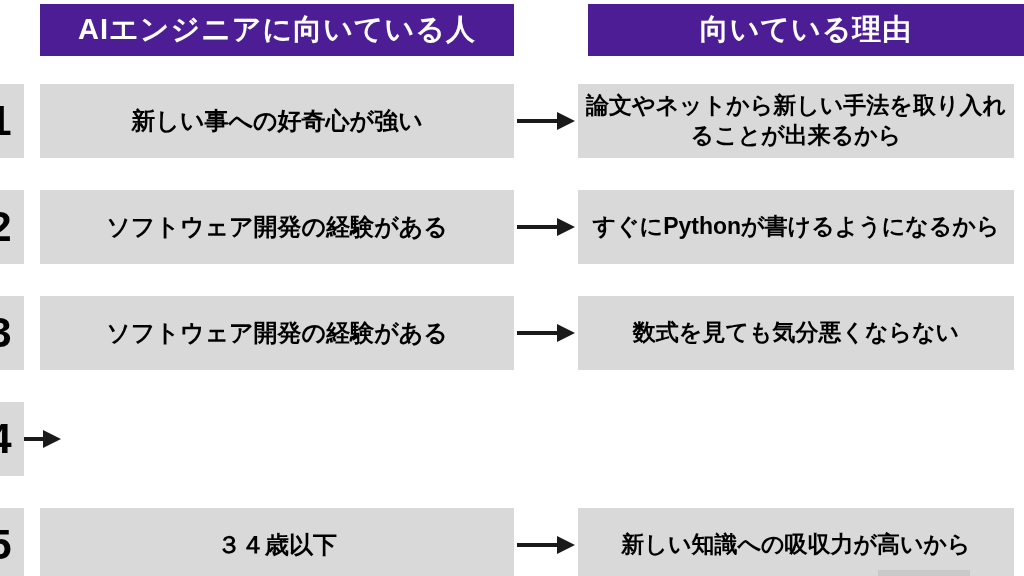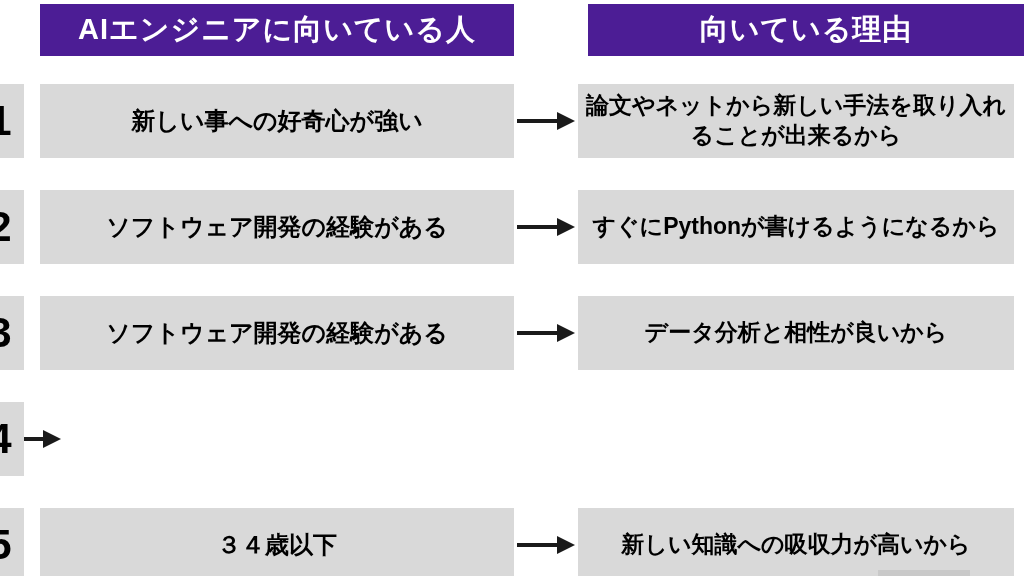--- a/index.html
+++ b/index.html
@@ -137,21 +137,21 @@
 
     <div class="row">
       <div class="num-box">3</div>
       <div class="trait-box">ソフトウェア開発の経験がある</div>
       <div class="arrow-zone">
         <svg width="58" height="18" viewBox="0 0 58 18">
             <line x1="0" y1="9" x2="42" y2="9" stroke="#1a1a1a" stroke-width="4"></line>
             <polygon points="40,0 58,9 40,18" fill="#1a1a1a"></polygon>
           </svg>
       </div>
-      <div class="reason-box">データ分析と相性が良いから</div>
+      <div class="reason-box">数式を見ても気分悪くならない</div>
     </div>
 
     <div class="row">
       <div class="num-box">4</div>
       <div class="arrow-zone">
         <svg width="58" height="18" viewBox="0 0 58 18">
             <line x1="0" y1="9" x2="42" y2="9" stroke="#1a1a1a" stroke-width="4"></line>
             <polygon points="40,0 58,9 40,18" fill="#1a1a1a"></polygon>
           </svg>
       </div>

